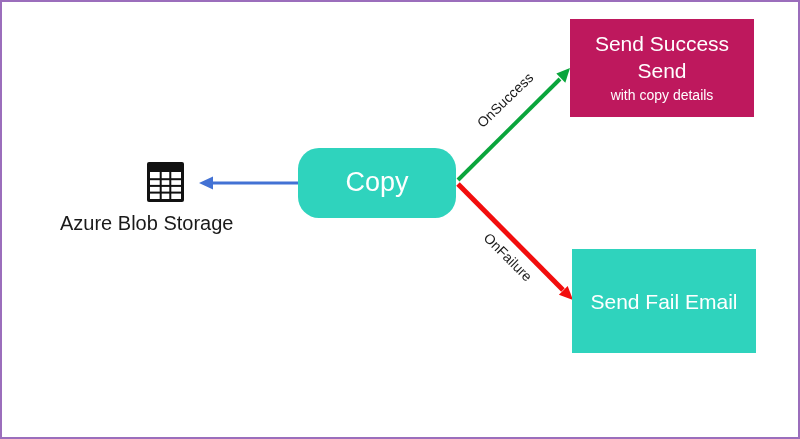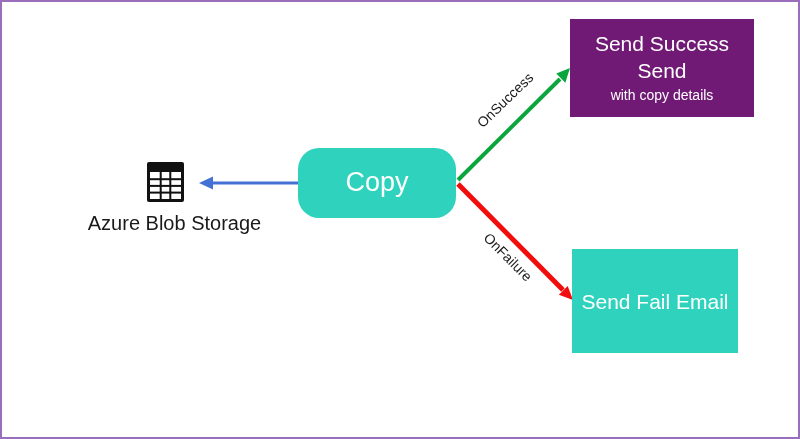--- a/index.html
+++ b/index.html
@@ -38,21 +38,21 @@
     width: 158px; height: 70px;
     font-size: 27px;
     border-radius: 21px;
   }
   .node-success {
     left: 568px; top: 17px;
     width: 184px; height: 98px;
   }
   .node-fail {
     left: 570px; top: 247px;
-    width: 166px; height: 104px;
+    width: 184px; height: 104px;
   }
   .node-title {
     font-size: 21px;
     line-height: 27px;
   }
   .node-subtitle {
     font-size: 14px;
     line-height: 22px;
   }
   .edge-label {
@@ -71,23 +71,22 @@
     left: 451px; top: 247px;
     transform: rotate(45deg);
   }
   .blob-icon-wrap {
     position: absolute;
     left: 145px; top: 160px;
     width: 37px; height: 40px;
   }
   .blob-label {
     position: absolute;
-    left: 70px; top: 210px;
+    left: 58px; top: 210px;
     width: 205px;
-    text-align: center;
     font-size: 20px;
     color: #1a1a1a;
   }
 </style>
 </head>
 <body>
 
 <div class="canvas" style="border-color: rgb(155, 110, 188);">
 
   <svg class="edges-svg" viewBox="0 0 796 435" xmlns="http://www.w3.org/2000/svg">
@@ -105,21 +104,21 @@
     <g>
       <line x1="456" y1="182" x2="561" y2="288" stroke-width="5" stroke="#f20d0d"></line>
       <polygon points="571,298 556.9,292.7 565.7,283.9" fill="#f20d0d"></polygon>
     </g>
   </svg>
 
   <div class="node node-copy" style="background-color: rgb(47, 211, 189);">
     <span>Copy</span>
   </div>
 
-  <div class="node node-success" style="background-color: #701a75;">
+  <div class="node node-success" style="background-color: #be185d;">
     <span class="node-title">Send Success</span>
     <span class="node-title">Send</span>
     <span class="node-subtitle">with copy details</span>
   </div>
 
   <div class="node node-fail" style="background-color: rgb(47, 211, 189);">
     <span class="node-title">Send Fail Email</span>
   </div>
 
   <div class="edge-label edge-label-onsuccess" style="color: rgb(26, 26, 26);">OnSuccess</div>

